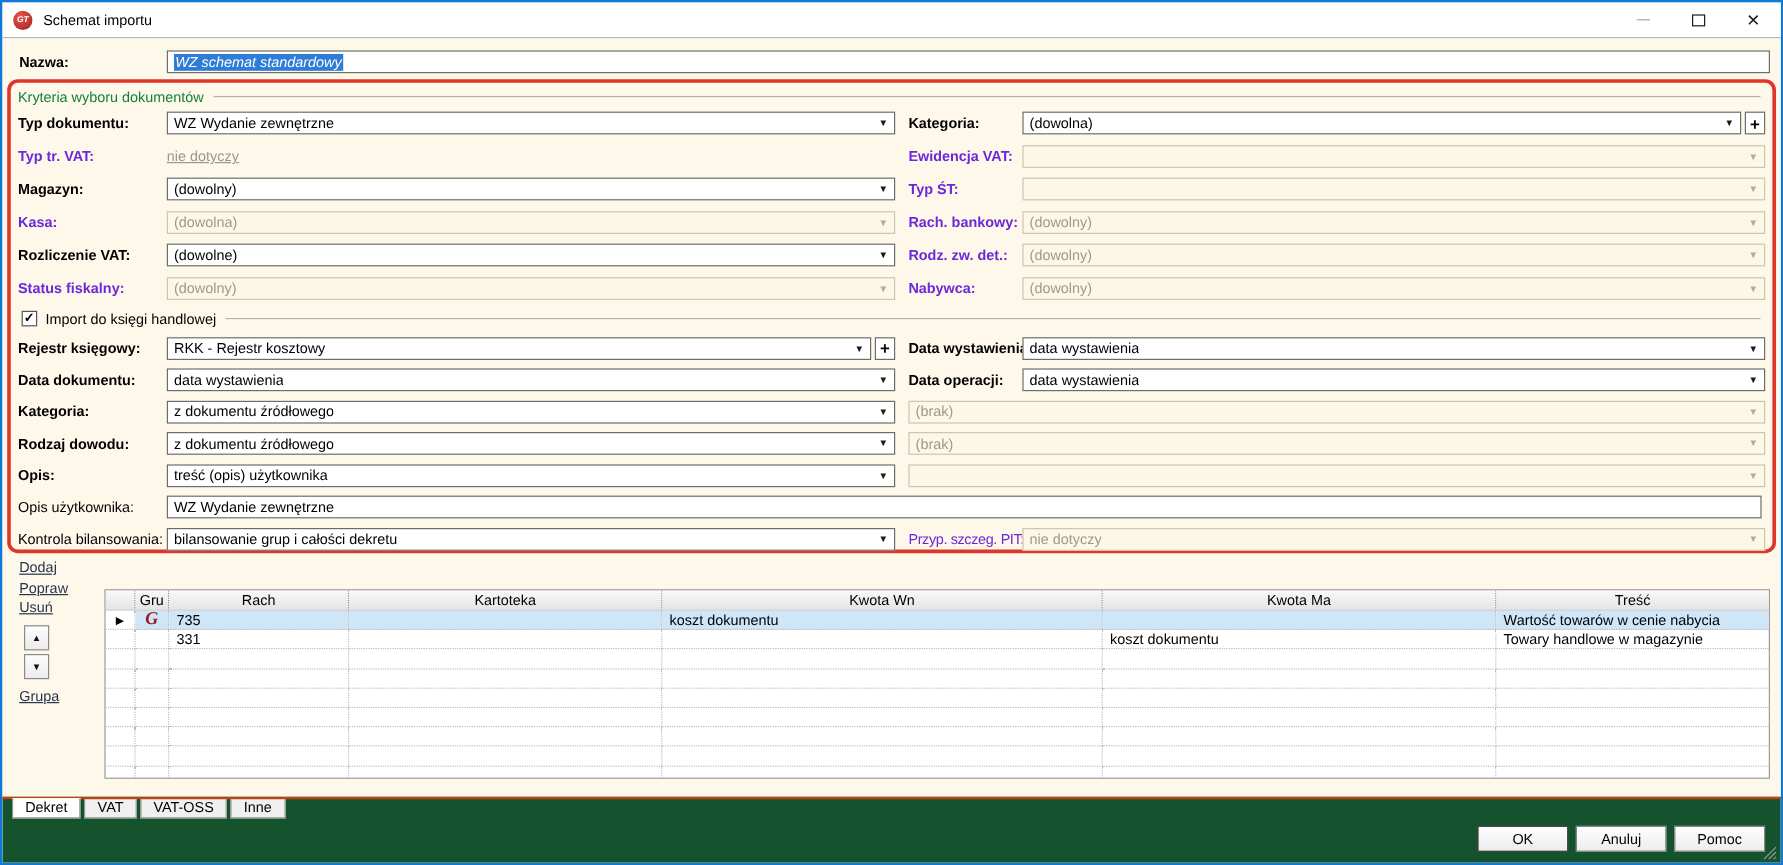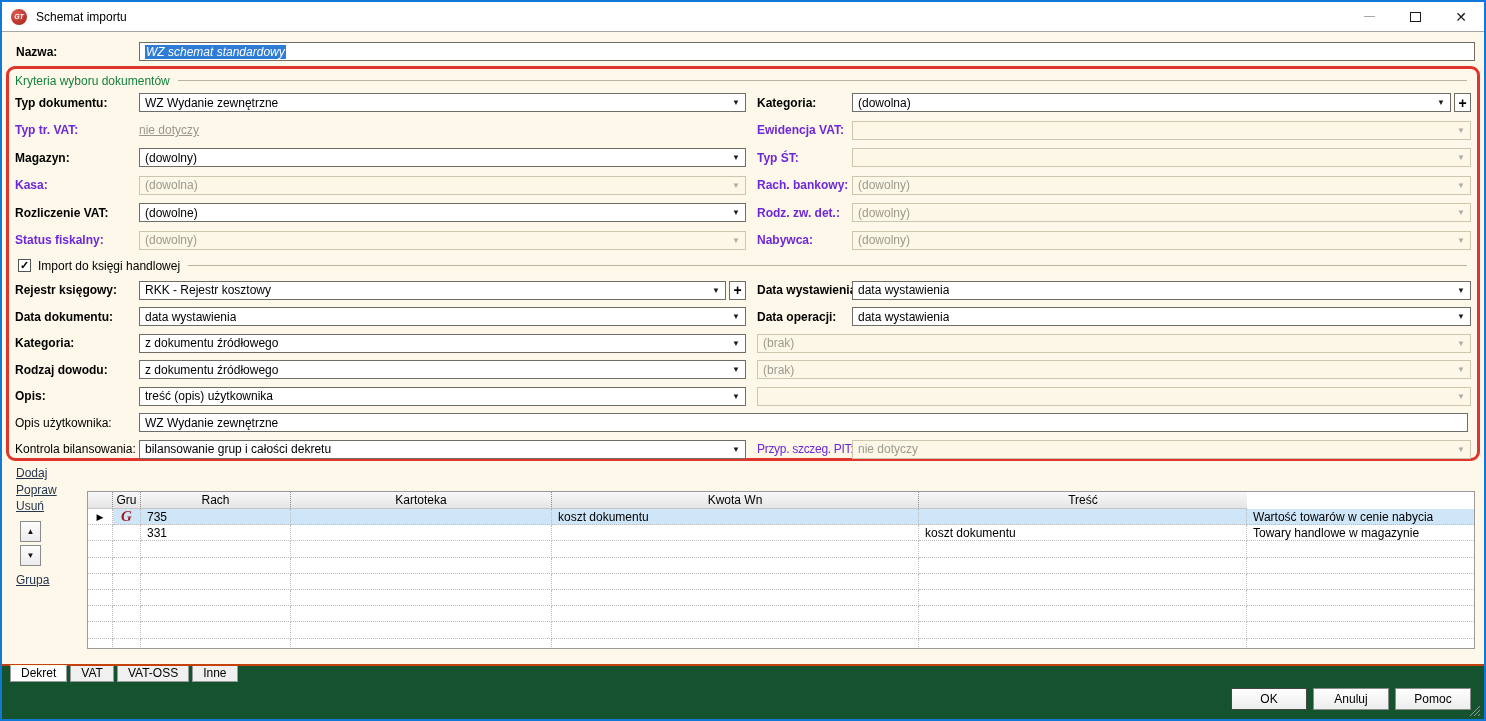--- a/index.html
+++ b/index.html
@@ -381,20 +381,21 @@
         <a class="grupa-link">Grupa</a>
       </div>
 
       <div class="tbl">
         <div class="trow thead">
           <div class="tc"></div>
           <div class="tc">Gru</div>
           <div class="tc">Rach</div>
           <div class="tc">Kartoteka</div>
           <div class="tc">Kwota Wn</div>
+          <div class="tc">Kwota Ma</div>
           <div class="tc">Treść</div>
         </div>
         <div class="trow selected">
           <div class="tc marker">▶</div>
           <div class="tc gru">G</div>
           <div class="tc">735</div>
           <div class="tc"></div>
           <div class="tc">koszt dokumentu</div>
           <div class="tc"></div>
           <div class="tc">Wartość towarów w cenie nabycia</div>

